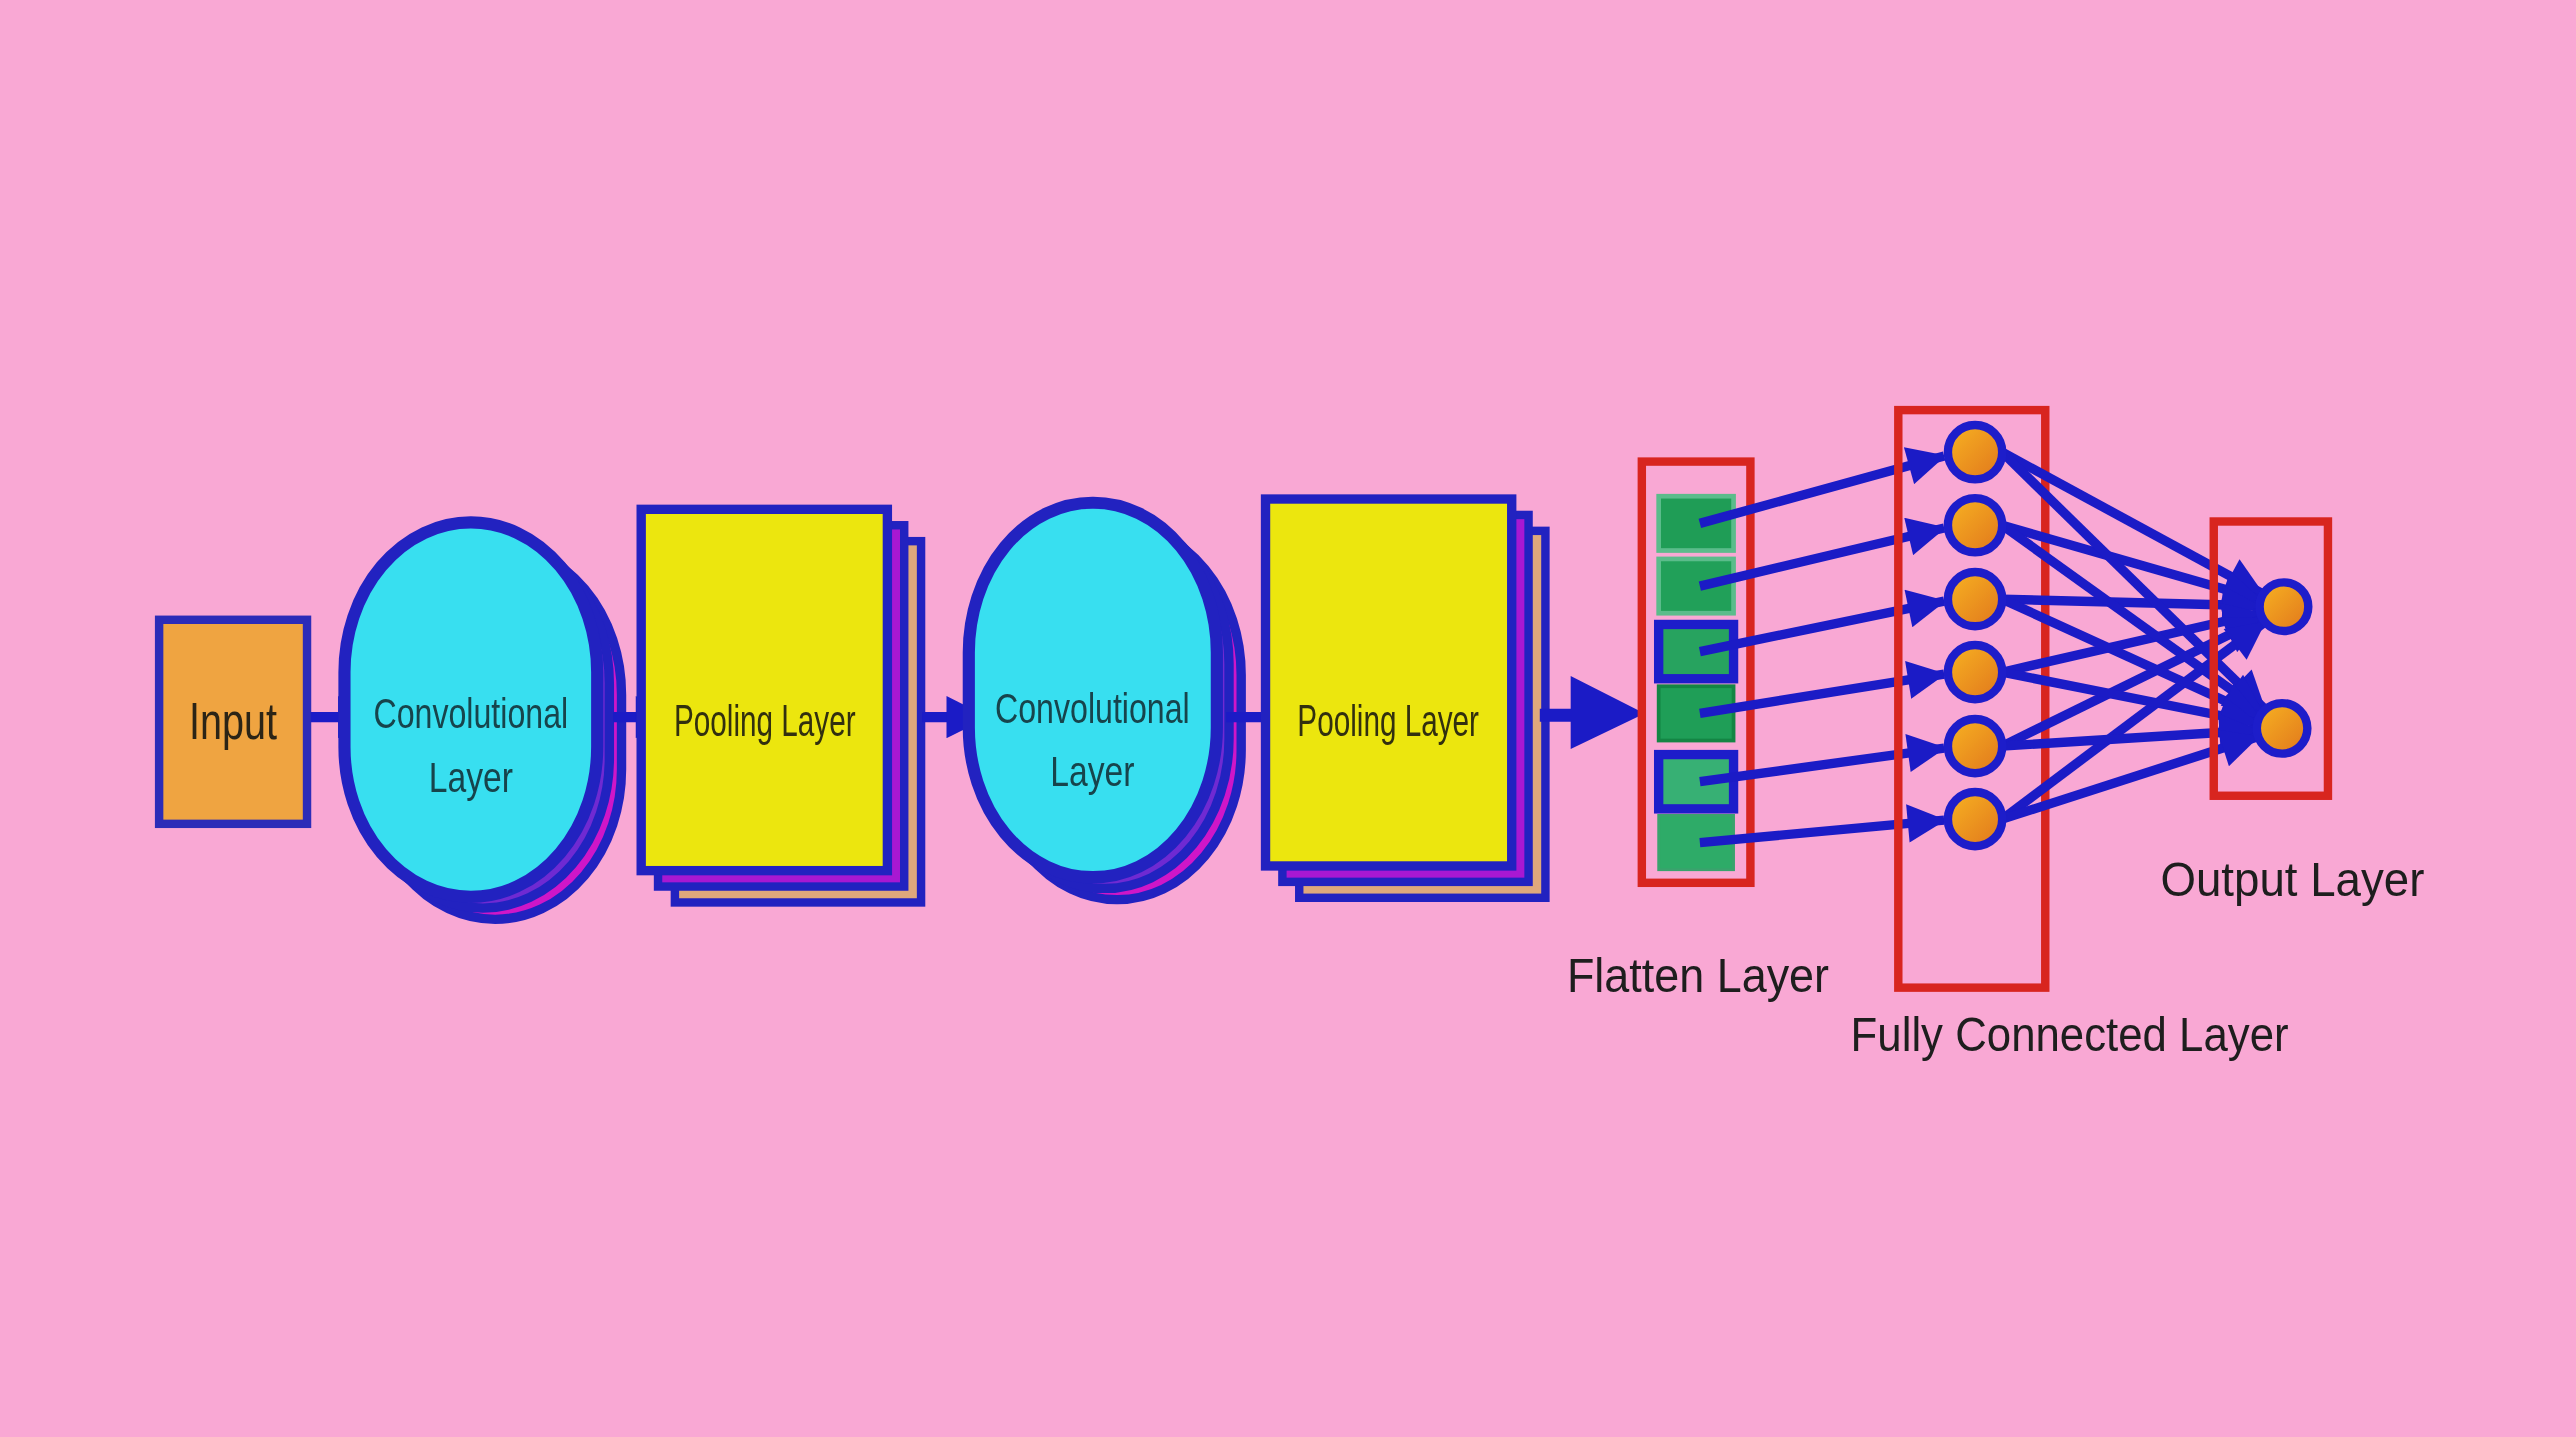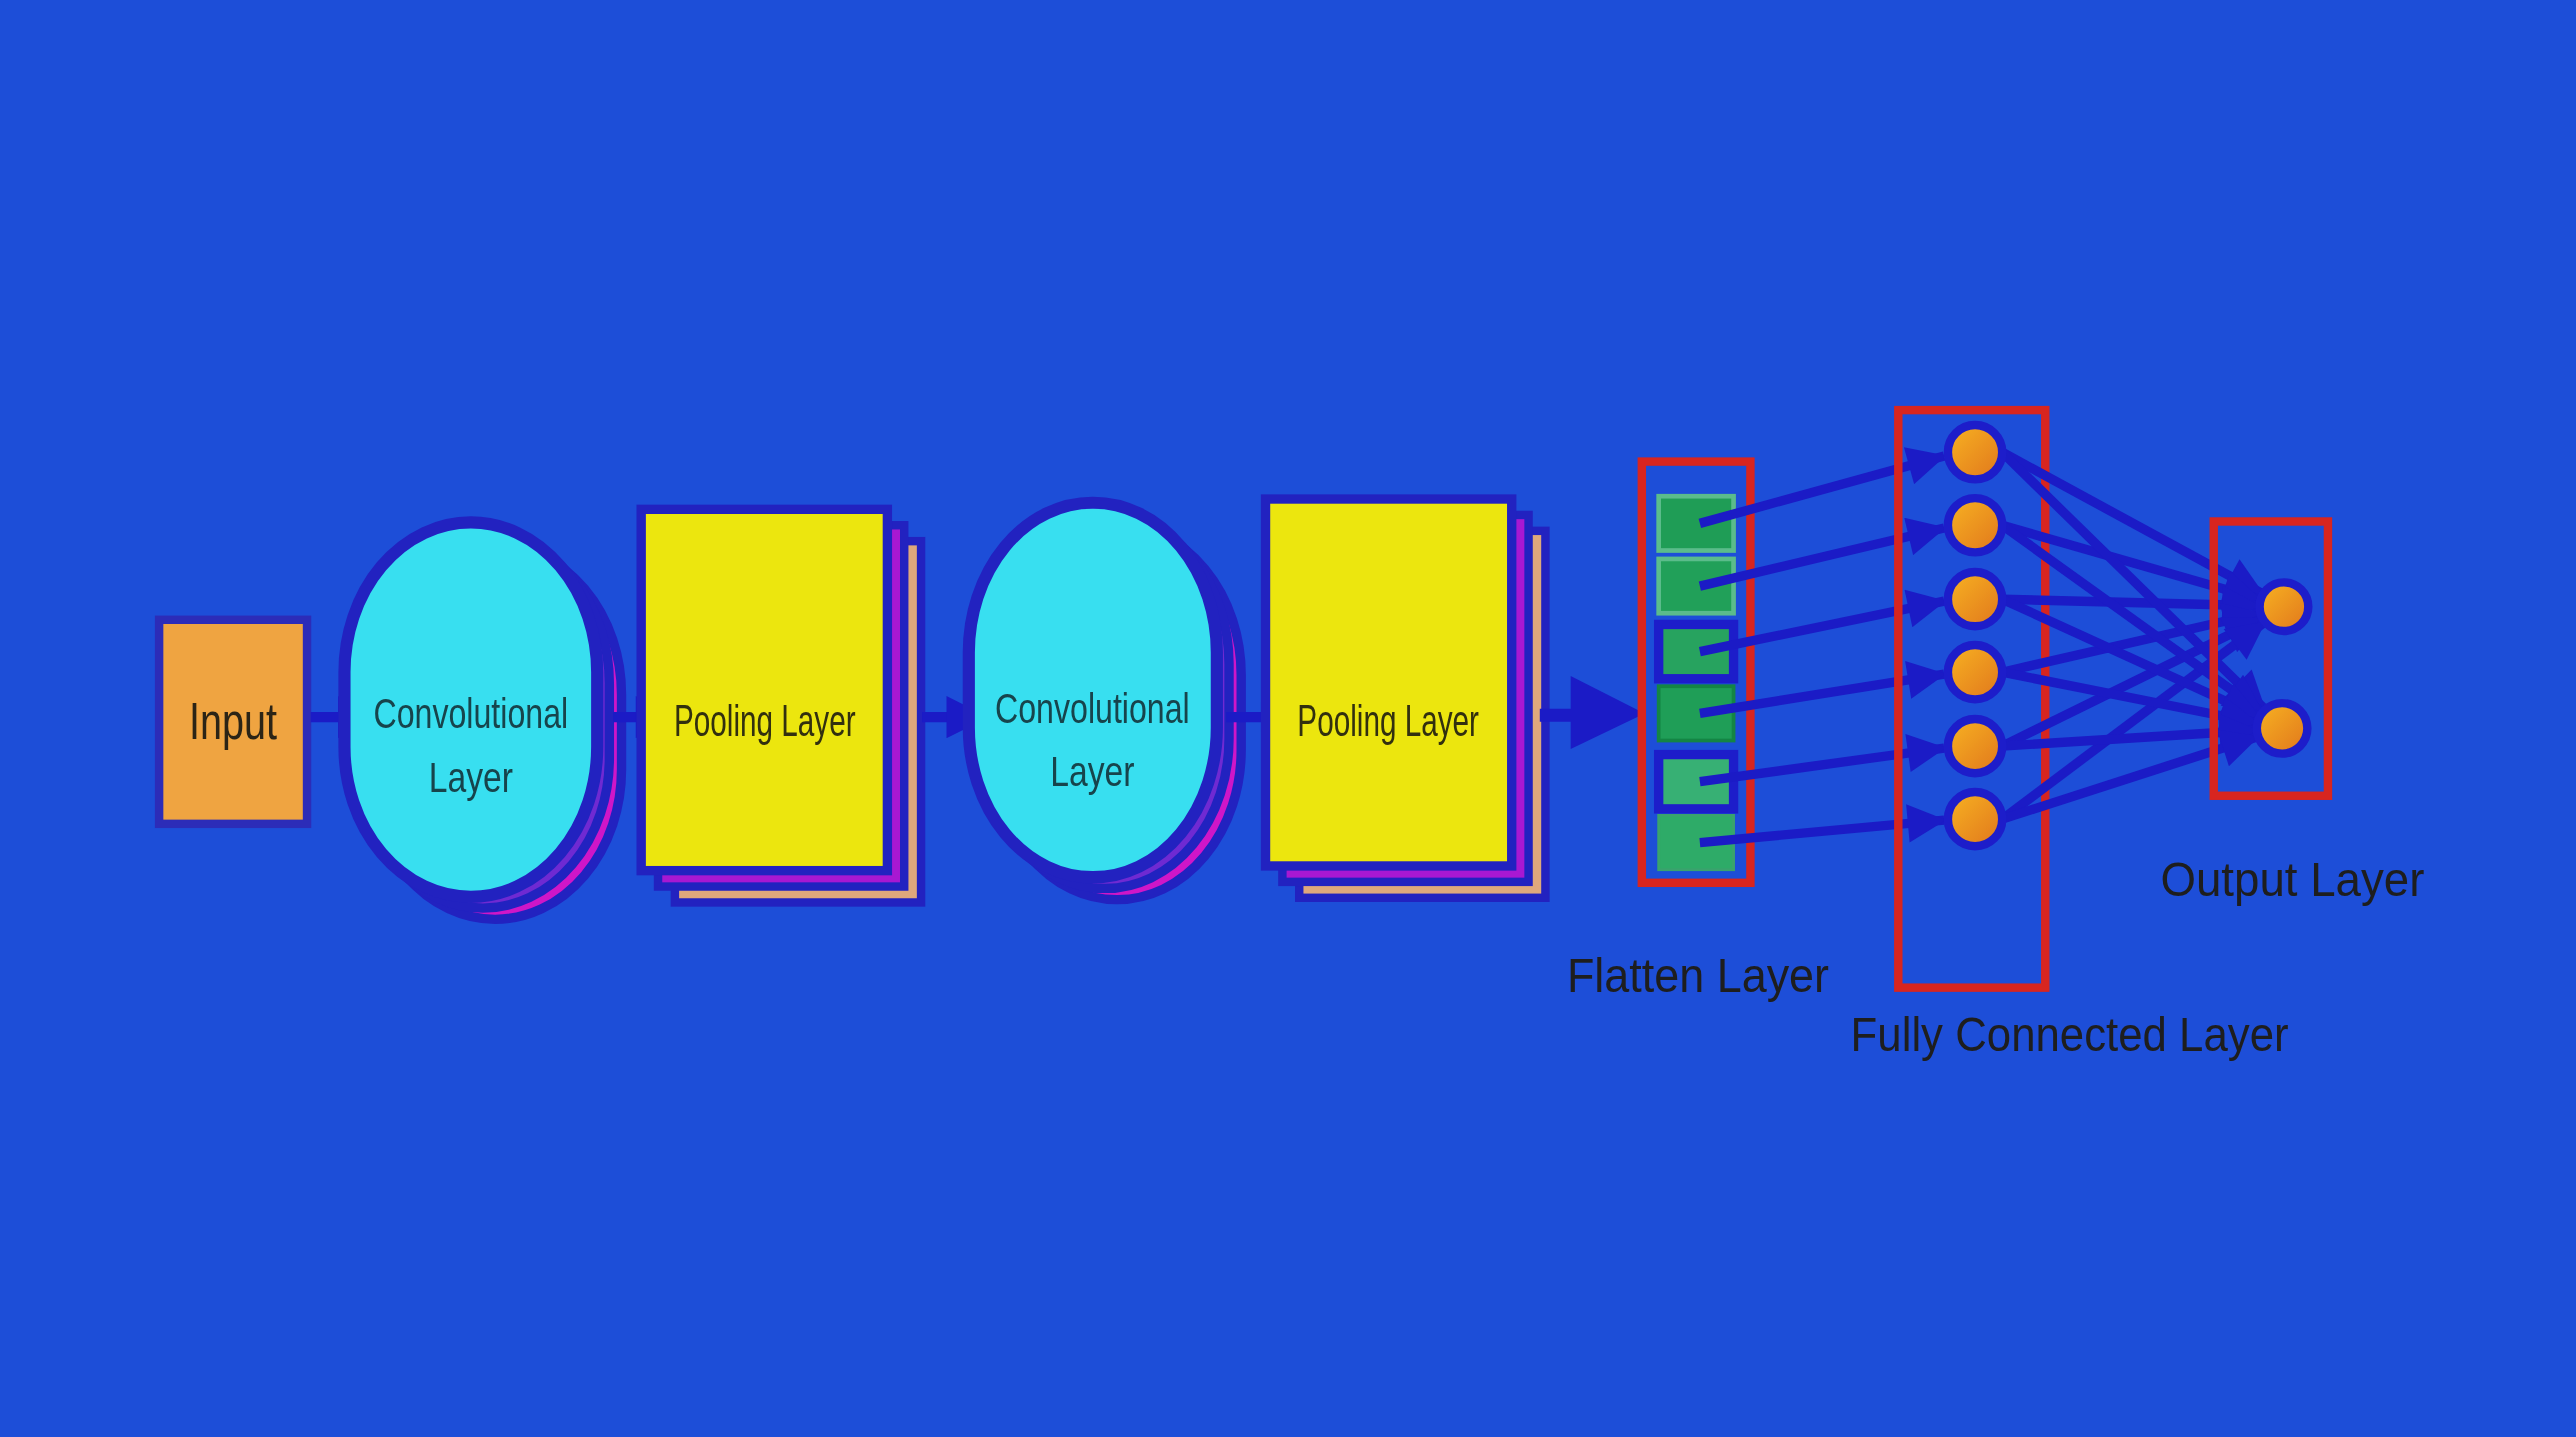--- a/index.html
+++ b/index.html
@@ -1,16 +1,16 @@
 <!DOCTYPE html>
 <html style="font-size:15px"><head>
 <meta charset="utf-8">
 <style>
   html,body{margin:0;padding:0;background:#fbfaf8;}
-  .canvas{position:relative;width:2576px;height:1438px;background:#1d4ed8;overflow:hidden;
+  .canvas{position:relative;width:2576px;height:1438px;background:#f9a8d4;overflow:hidden;
           font-family:"Liberation Sans",sans-serif;}
   svg{position:absolute;left:0;top:0;}
   text{font-family:"Liberation Sans",sans-serif;}
 </style>
 </head>
 <body>
 
 <div class="canvas">
 <svg width="2576" height="1438" viewBox="0 0 2752 1536">
   <defs>

